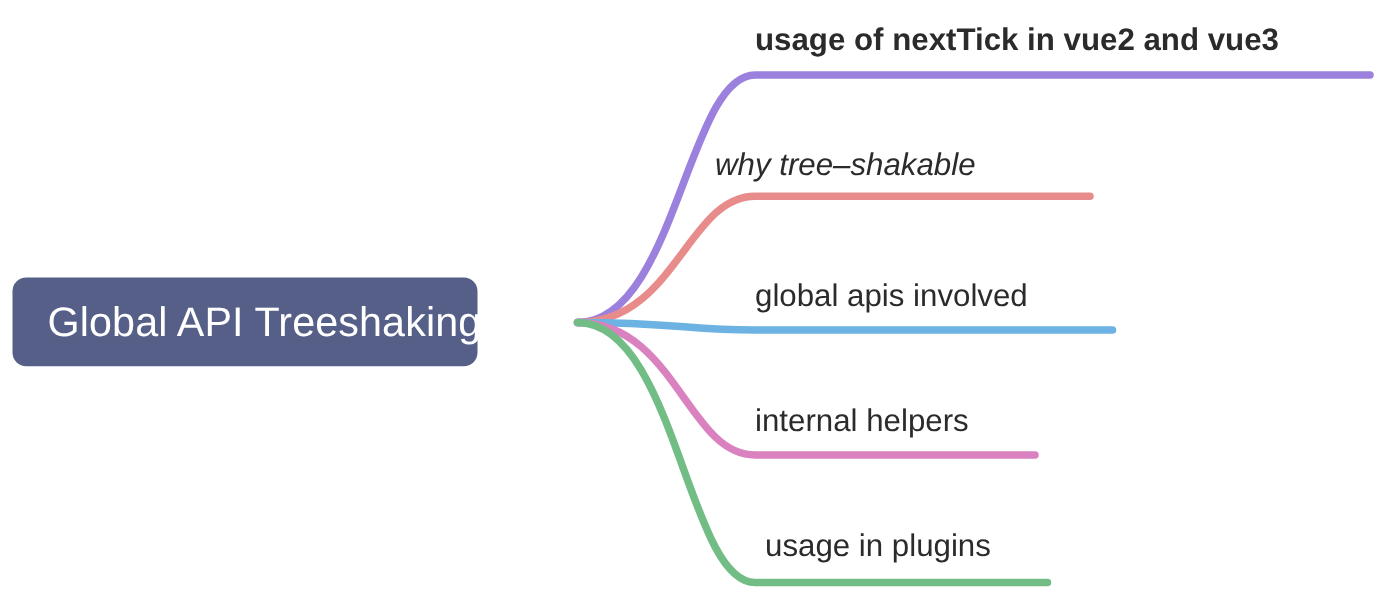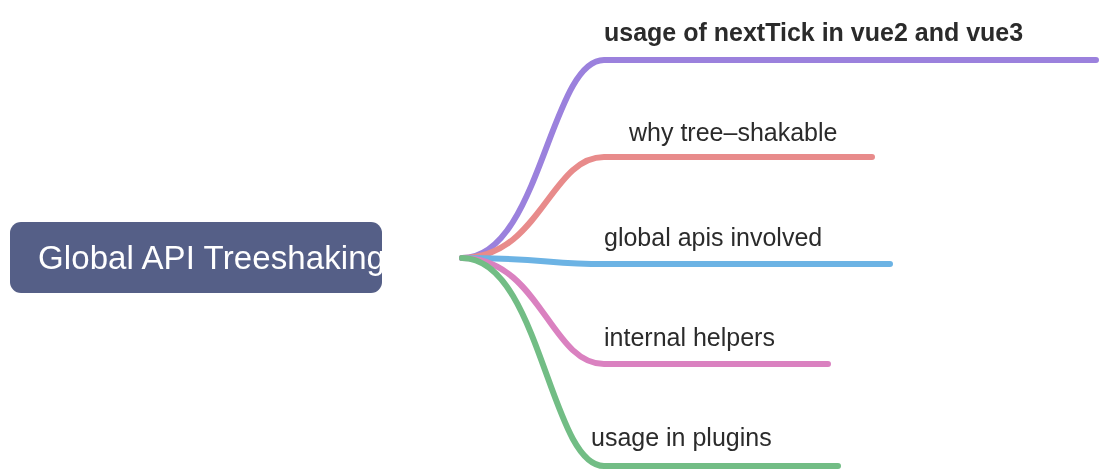--- a/index.html
+++ b/index.html
@@ -52,24 +52,24 @@
     white-space: nowrap;
   }
   .branch-label {
     position: absolute;
     color: #2b2b2b;
     font-size: 25px;
     line-height: 1;
     white-space: nowrap;
   }
   #branch-label-0 { left: 604px; top: 20px; font-weight: bold; }
-  #branch-label-1 { left: 629px; top: 120px; }
+  #branch-label-1 { left: 572px; top: 120px; font-style: italic; }
   #branch-label-2 { left: 604px; top: 225px; }
   #branch-label-3 { left: 604px; top: 325px; }
-  #branch-label-4 { left: 591px; top: 425px; }
+  #branch-label-4 { left: 612px; top: 425px; }
 </style>
 </head>
 <body>
 
 <div id="mindmap-canvas">
 
   <svg id="branch-svg" viewBox="0 0 1102 472" xmlns="http://www.w3.org/2000/svg">
     <path class="branch-path" d="M 462 258 C 540.1 258, 550.04 60, 604 60 L 1096 60" stroke="#9b81dd" stroke-width="6"></path>
     <path class="branch-path" d="M 462 258 C 540.1 258, 550.04 157, 604 157 L 872 157" stroke="#e88b8b" stroke-width="6"></path>
     <path class="branch-path" d="M 462 258 C 540.1 258, 550.04 264, 604 264 L 890 264" stroke="#6cb3e4" stroke-width="6"></path>

